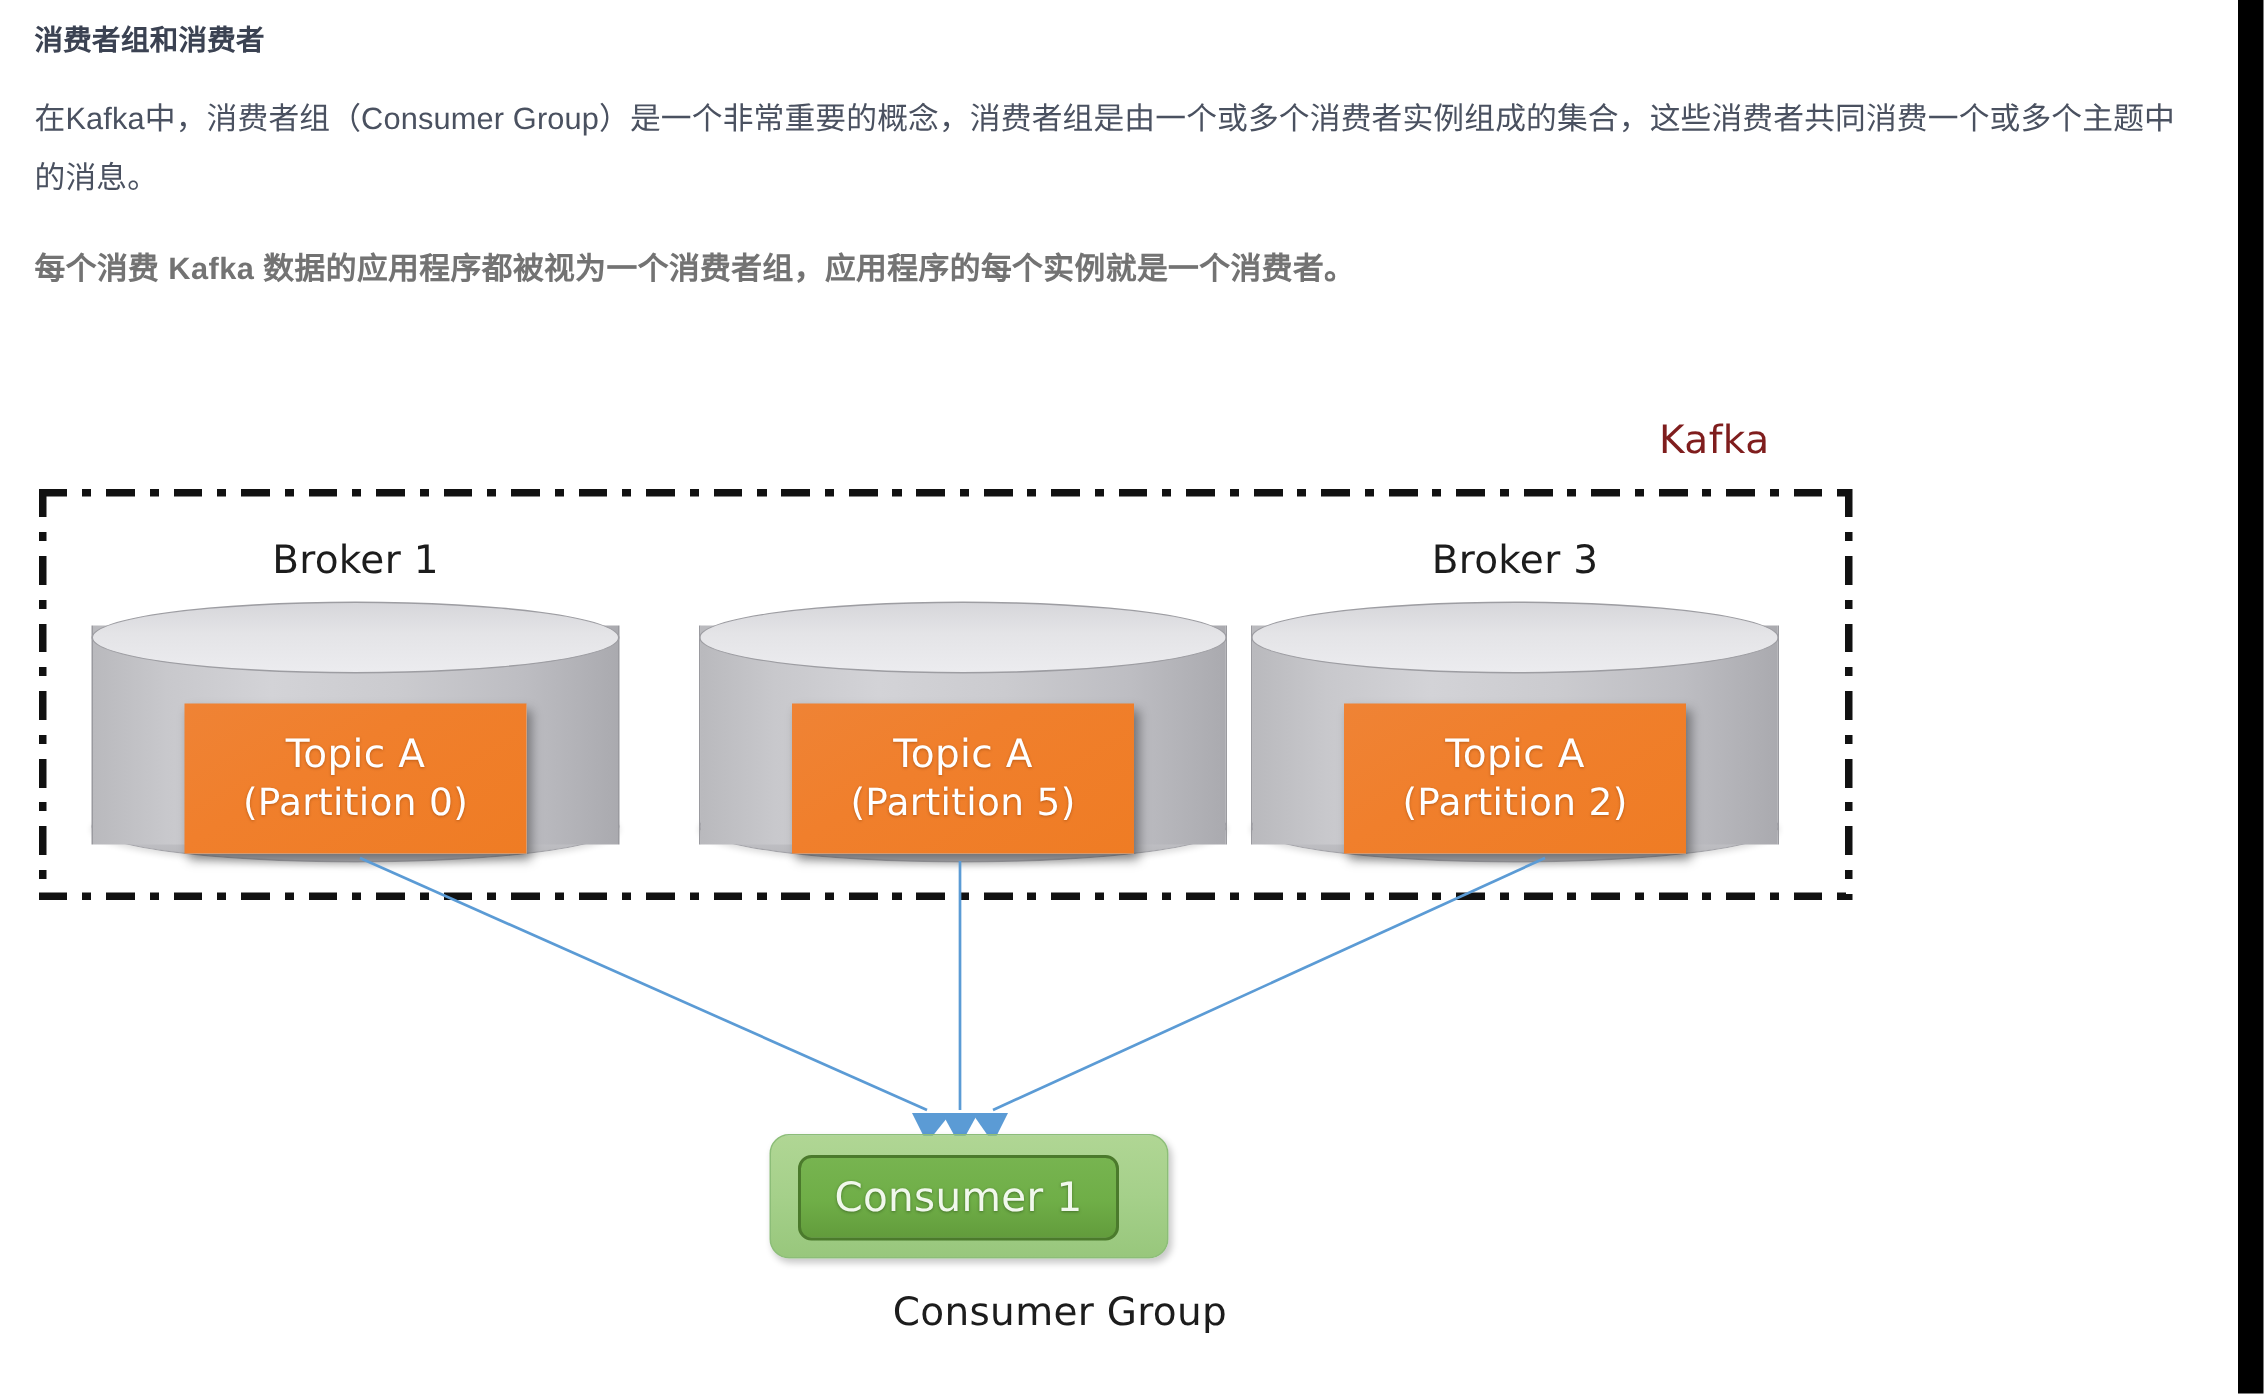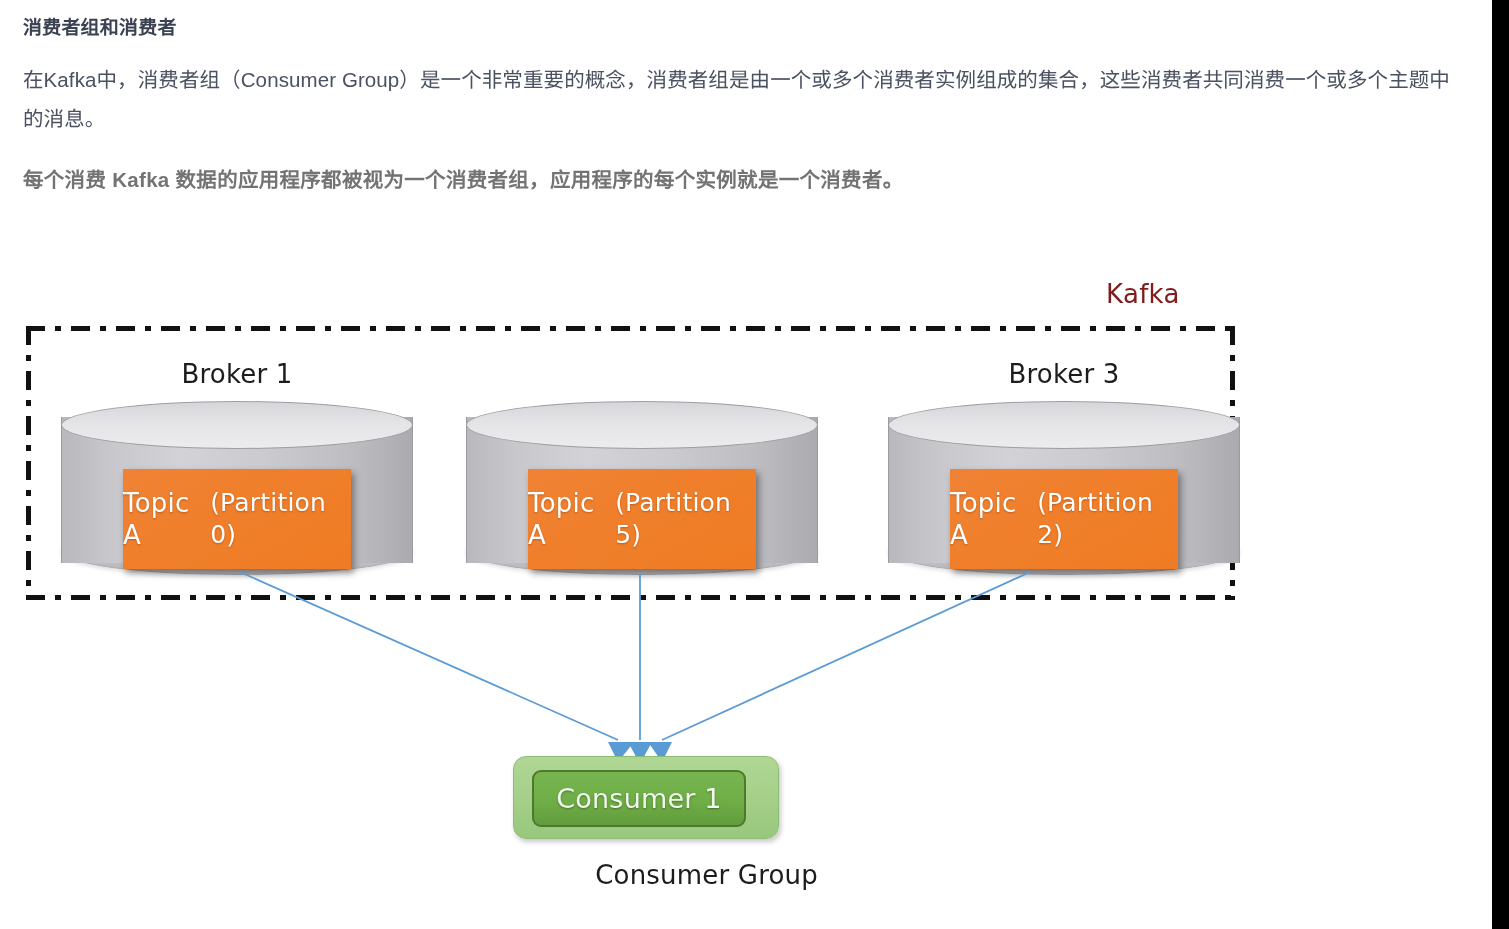--- a/index.html
+++ b/index.html
@@ -130,21 +130,21 @@
   
   .broker {
     position: absolute;
     top: 68px;
     width: 352px;
     height: 220px;
     margin-top: 19px;
   }
   .broker-1 { left: 61px; }
   .broker-2 { left: 466px; }
-  .broker-3 { left: 888px; }
+  .broker-3 { left: 834px; }
 
   .broker-title {
     position: absolute;
     top: 0;
     left: 0;
     width: 100%;
     text-align: center;
     font-size: 26px;
     color: #1c1c1c;
     font-family: "DejaVu Sans", "Liberation Sans", sans-serif;
@@ -199,21 +199,21 @@
   
   .topic-box {
     position: absolute;
     left: 62px;
     top: 68px;
     width: 228px;
     height: 100px;
     background: linear-gradient(150deg, #ef8335 0%, #f07f2c 40%, #ef7c24 100%);
     box-shadow: 3px 4px 7px rgba(0,0,0,0.40);
     display: flex;
-    flex-direction: row;
+    flex-direction: column;
     align-items: center;
     justify-content: center;
     color: #ffffff;
     font-family: "DejaVu Sans", "Liberation Sans", sans-serif;
     text-shadow: 0 1px 2px rgba(120,50,0,0.45);
   }
   .topic-name {
     font-size: 26px;
     line-height: 32px;
     letter-spacing: 0.2px;

